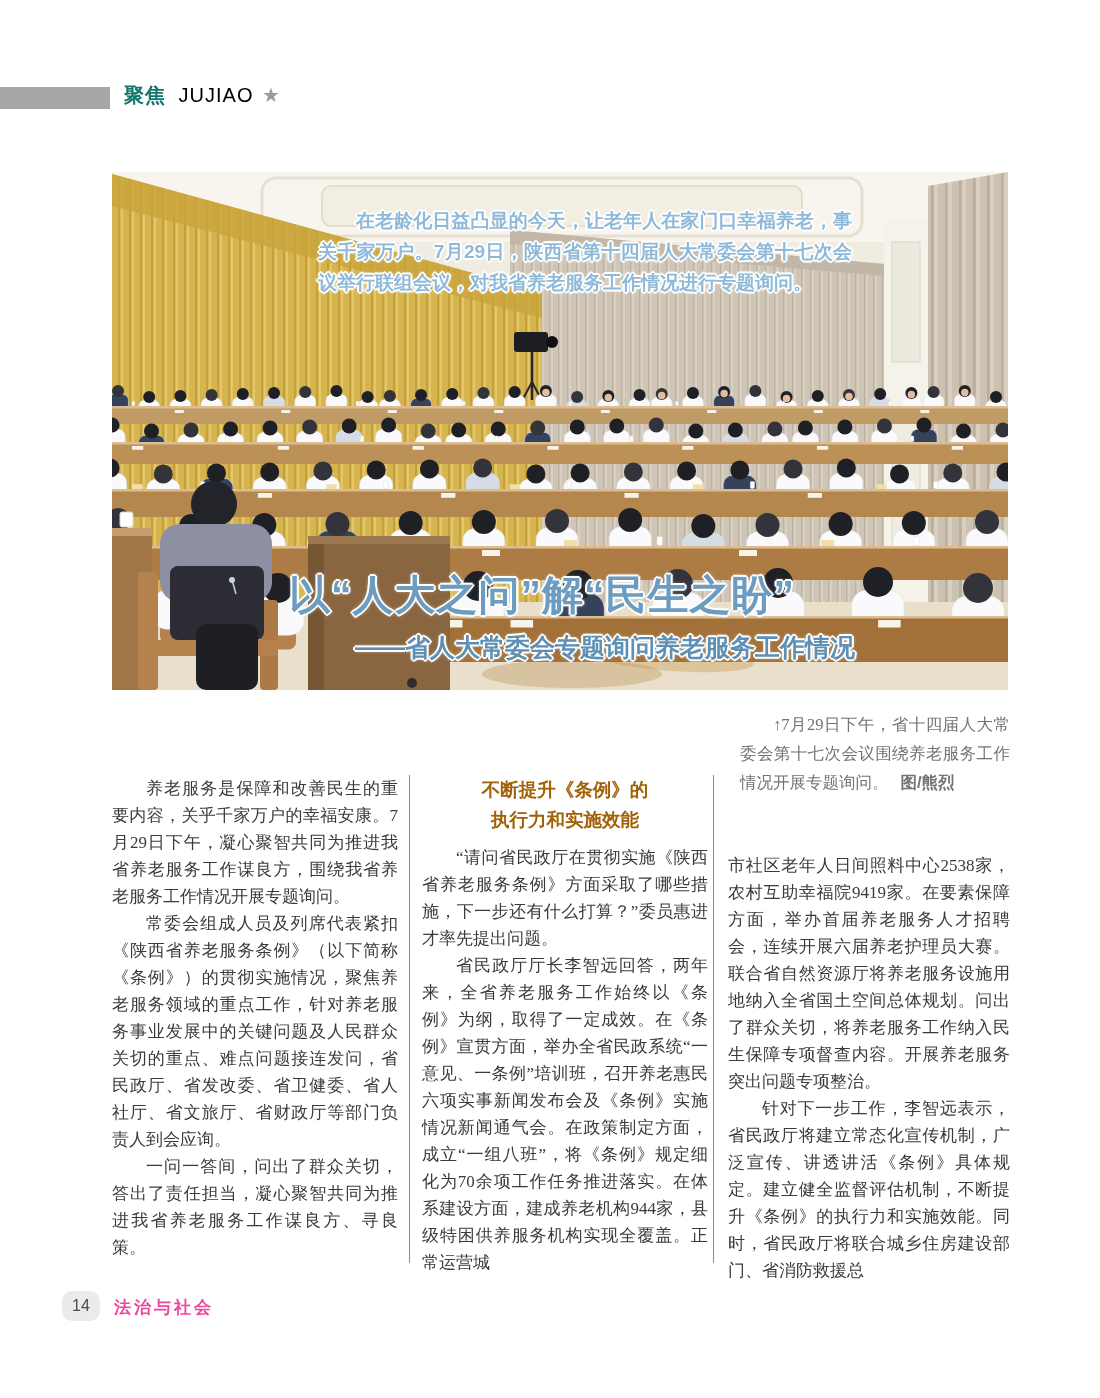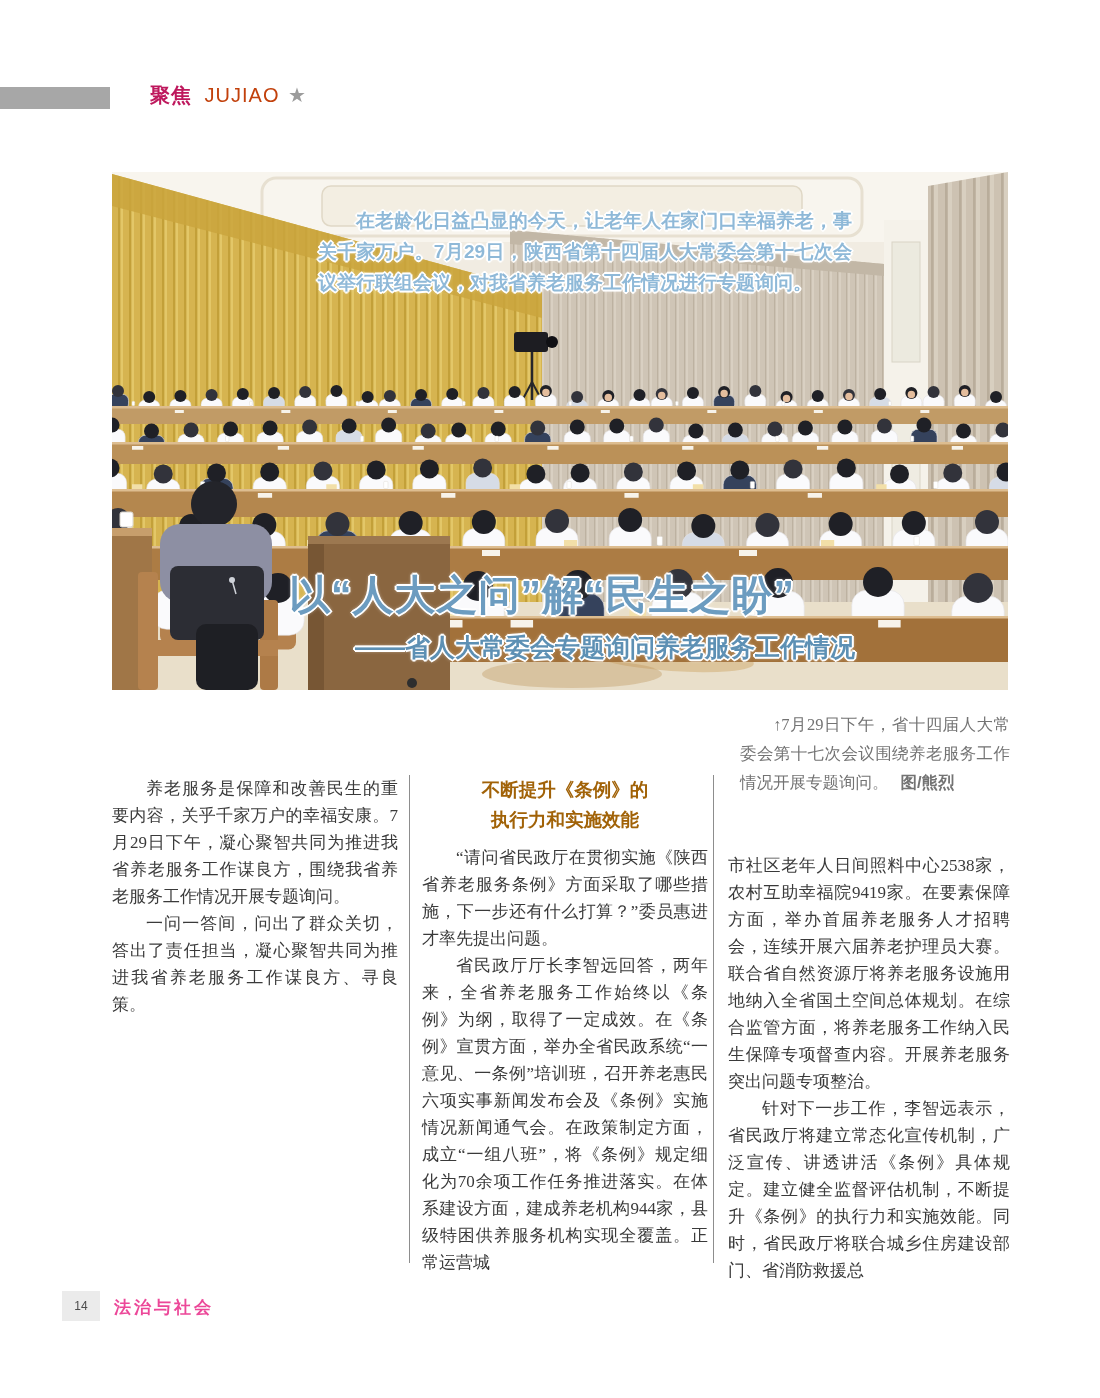--- a/index.html
+++ b/index.html
@@ -4,22 +4,22 @@
 <style>
   html,body{margin:0;padding:0;background:#ffffff;}
   .page{
     position:relative;width:1100px;height:1398px;background:#ffffff;overflow:hidden;
     font-family:"Liberation Serif","DejaVu Serif",serif;color:#3a3a3a;
   }
   
   .hdr-bar{position:absolute;left:0;top:87px;width:110px;height:22px;background:#a7a7a7;}
   .hdr-text{position:absolute;left:124px;top:82px;font-family:"Liberation Sans","DejaVu Sans",sans-serif;
     font-size:20px;color:#8f8f8f;letter-spacing:1px;}
-  .hdr-text .cn{font-weight:700;color:#be185d;margin-left:26px;}
-  .hdr-text .en{color:#c2410c;margin-left:6px;}
+  .hdr-text .cn{font-weight:700;color:#0f766e;}
+  .hdr-text .en{color:#000000;margin-left:6px;}
   .hdr-text .star{color:#9c9c9c;margin-left:2px;}
   
   .photo{position:absolute;left:112px;top:172px;width:896px;height:518px;margin:0;
     background:#4c1d95;overflow:hidden;}
   .photo svg{position:absolute;left:0;top:0;}
   .ov{position:absolute;font-family:"Liberation Sans","DejaVu Sans",sans-serif;font-weight:700;
     text-shadow:-2px 0 0 #fff,2px 0 0 #fff,0 -2px 0 #fff,0 2px 0 #fff,
       -1px -1px 0 #fff,1px 1px 0 #fff,-1px 1px 0 #fff,1px -1px 0 #fff,0 0 4px #fff;}
   .ov-cap{left:206px;top:33px;width:534px;font-size:19px;line-height:31px;color:#8fb9d8;
     text-align:justify;text-indent:2em;word-break:break-all;}
@@ -39,22 +39,22 @@
   .byline{font-family:"Liberation Sans","DejaVu Sans",sans-serif;font-weight:700;font-size:17.5px;
     color:#222;margin-bottom:28px;text-align:left;}
   .subhead{margin:0 0 9px 0;font-family:"Liberation Sans","DejaVu Sans",sans-serif;font-weight:700;
     font-size:18.5px;line-height:30px;color:#a16207;text-align:center;}
   .subhead span{display:block;}
   .vrule{position:absolute;top:775px;width:1px;height:488px;background:#8d8d8d;}
   .r1{left:409px;}
   .r2{left:713px;}
   
   .pageno{position:absolute;left:62px;top:1291px;width:38px;height:30px;background:#ebebeb;
-    font-family:"Liberation Sans","DejaVu Sans",sans-serif;font-size:12px;color:#4c4c4c;
-    text-align:center;line-height:30px;}
+    font-family:"Liberation Sans","DejaVu Sans",sans-serif;font-size:16px;color:#4c4c4c;
+    text-align:center;line-height:30px;border-radius:10px;}
   .mag{position:absolute;left:114px;top:1296px;font-family:"Liberation Sans","DejaVu Sans",sans-serif;
     font-size:17px;font-weight:600;color:#ec4899;letter-spacing:3px;}
 </style>
 </head>
 <body>
 
 <div class="page">
 
   <div class="hdr-bar"></div>
   <div class="hdr-text">
@@ -427,37 +427,38 @@
     <div class="ov ov-sub">——省人大常委会专题询问养老服务工作情况</div>
     <div class="ov ov-title">以“人大之问”解“民生之盼”</div>
   </figure>
 
   <div class="caption">
     <span>↑7月29日下午，省十四届人大常委会第十七次会议围绕养老服务工作情况开展专题询问。</span><span class="credit">图/熊烈</span>
   </div>
 
   <section class="col col1">
     <p>养老服务是保障和改善民生的重要内容，关乎千家万户的幸福安康。7月29日下午，凝心聚智共同为推进我省养老服务工作谋良方，围绕我省养老服务工作情况开展专题询问。</p>
+    <p>常委会组成人员及列席代表紧扣《陕西省养老服务条例》（以下简称《条例》）的贯彻实施情况，聚焦养老服务领域的重点工作，针对养老服务事业发展中的关键问题及人民群众关切的重点、难点问题接连发问，省民政厅、省发改委、省卫健委、省人社厅、省文旅厅、省财政厅等部门负责人到会应询。</p>
     <p>一问一答间，问出了群众关切，答出了责任担当，凝心聚智共同为推进我省养老服务工作谋良方、寻良策。</p>
   </section>
 
   <div class="vrule r1"></div>
 
   <section class="col col2">
     <h3 class="subhead">
       <span>不断提升《条例》的</span>
       <span>执行力和实施效能</span>
     </h3>
     <p>“请问省民政厅在贯彻实施《陕西省养老服务条例》方面采取了哪些措施，下一步还有什么打算？”委员惠进才率先提出问题。</p>
     <p>省民政厅厅长李智远回答，两年来，全省养老服务工作始终以《条例》为纲，取得了一定成效。在《条例》宣贯方面，举办全省民政系统“一意见、一条例”培训班，召开养老惠民六项实事新闻发布会及《条例》实施情况新闻通气会。在政策制定方面，成立“一组八班”，将《条例》规定细化为70余项工作任务推进落实。在体系建设方面，建成养老机构944家，县级特困供养服务机构实现全覆盖。正常运营城</p>
   </section>
 
   <div class="vrule r2"></div>
 
   <section class="col col3">
-    <p class="cont">市社区老年人日间照料中心2538家，农村互助幸福院9419家。在要素保障方面，举办首届养老服务人才招聘会，连续开展六届养老护理员大赛。联合省自然资源厅将养老服务设施用地纳入全省国土空间总体规划。在综合监管方面，将养老服务工作纳入民生保障专项督查内容。开展养老服务突出问题专项整治。</p>
+    <p class="cont">市社区老年人日间照料中心2538家，农村互助幸福院9419家。在要素保障方面，举办首届养老服务人才招聘会，连续开展六届养老护理员大赛。联合省自然资源厅将养老服务设施用地纳入全省国土空间总体规划。问出了群众关切，将养老服务工作纳入民生保障专项督查内容。开展养老服务突出问题专项整治。</p>
     <p>针对下一步工作，李智远表示，省民政厅将建立常态化宣传机制，广泛宣传、讲透讲活《条例》具体规定。建立健全监督评估机制，不断提升《条例》的执行力和实施效能。同时，省民政厅将联合城乡住房建设部门、省消防救援总</p>
   </section>
 
   <span class="pageno">14</span>
   <span class="mag">法治与社会</span>
 
 </div>
 
 </body></html>

